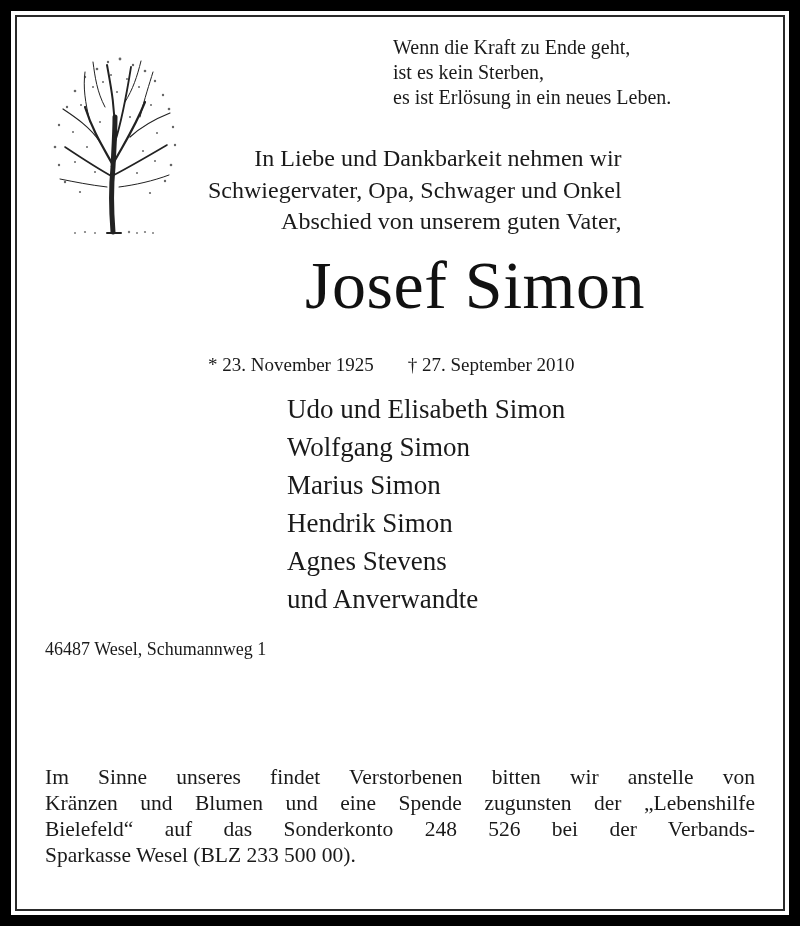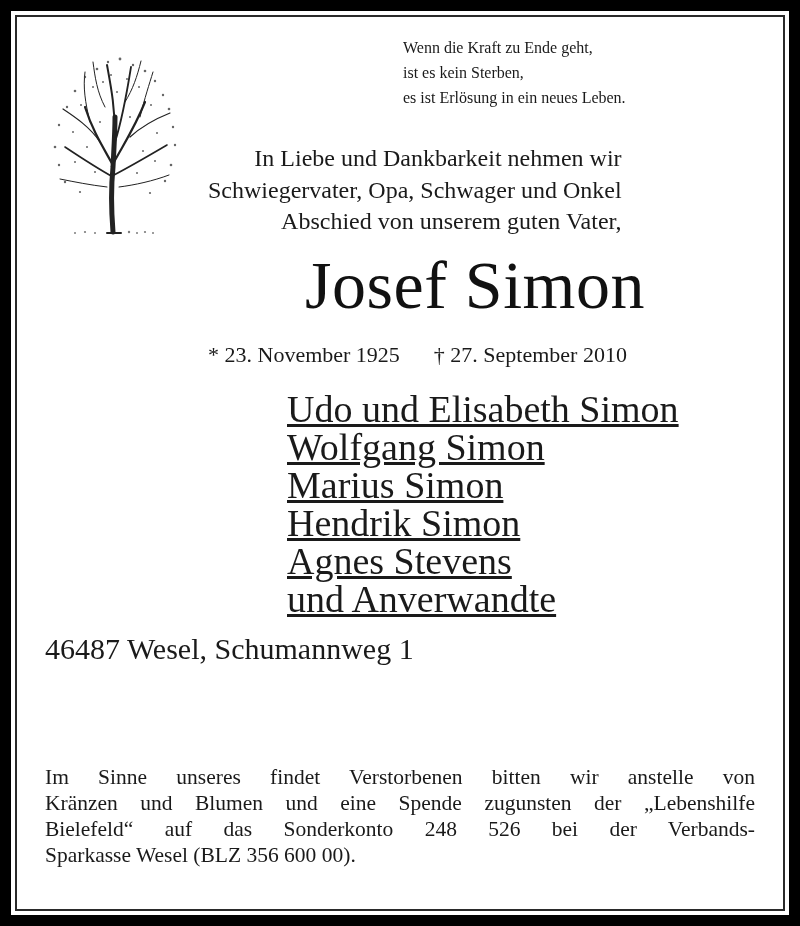--- a/index.html
+++ b/index.html
@@ -1,30 +1,30 @@
 <!DOCTYPE html>
 <html><head>
 <meta charset="utf-8">
 <style>
   html, body { margin:0; padding:0; }
   body { width:800px; height:926px; background:#000; position:relative; overflow:hidden;
          font-family:"Liberation Serif", "DejaVu Serif", serif; color:#1a1a1a; }
   .frame-outer { position:absolute; left:11px; top:11px; right:11px; bottom:11px; background:#fff; }
   .frame-inner { position:absolute; left:4px; top:4px; right:4px; bottom:4px; border:2px solid #2a2a2a; background:#fff; }
   .tree { position:absolute; left:28px; top:30px; width:140px; height:190px; }
-  .quote { position:absolute; left:386px; top:18px; font-size:16px; line-height:25px; }
+  .quote { position:absolute; left:376px; top:18px; font-size:20px; line-height:25px; }
   .quote div { white-space:nowrap; }
   .intro { position:absolute; left:191px; top:126px; font-size:24px; line-height:31.5px;text-align:right; }
   .intro div { white-space:nowrap; }
   .name { position:absolute; left:0; right:0; top:228px; text-align:center; padding-left:150px; font-size:68px; line-height:80px; letter-spacing:0.5px; color:#111; }
-  .dates { position:absolute; left:191px; top:324px; font-size:22px; line-height:28px; white-space:nowrap; }
+  .dates { position:absolute; left:191px; top:334px; font-size:19px; line-height:28px; white-space:nowrap; }
   .dates span.gap { display:inline-block; width:34px; }
-  .family { position:absolute; left:270px; top:373px; font-size:38px; line-height:38px;text-decoration:underline; }
+  .family { position:absolute; left:270px; top:373px; font-size:27px; line-height:38px; }
   .family div { white-space:nowrap; }
-  .address { position:absolute; left:28px; top:618px; font-size:30px; line-height:28px; white-space:nowrap; }
+  .address { position:absolute; left:28px; top:618px; font-size:18px; line-height:28px; white-space:nowrap; }
   .para { position:absolute; left:28px; width:710px; font-size:21.5px; line-height:26px; text-align:justify; }
   .para .ln { display:block; text-align:justify; text-align-last:justify; white-space:nowrap; }
   .para .ln.last { text-align-last:left; }
   .p1 { top:663px; }
   .p2 { top:747px; }
 </style>
 </head>
 <body>
 
 <div class="frame-outer">
@@ -132,17 +132,17 @@
       <div>und Anverwandte</div>
     </div>
 
     <div class="address">46487 Wesel, Schumannweg 1</div>
 
 
     <div class="para p2">
       <span class="ln">Im Sinne unseres findet Verstorbenen bitten wir anstelle von</span>
       <span class="ln">Kränzen und Blumen und eine Spende zugunsten der „Lebenshilfe</span>
       <span class="ln">Bielefeld“ auf das Sonderkonto 248 526 bei der Verbands-</span>
-      <span class="ln last">Sparkasse Wesel (BLZ 356 600 00).</span>
+      <span class="ln last">Sparkasse Wesel (BLZ 233 500 00).</span>
     </div>
 
   </div>
 </div>
 
 </body></html>

